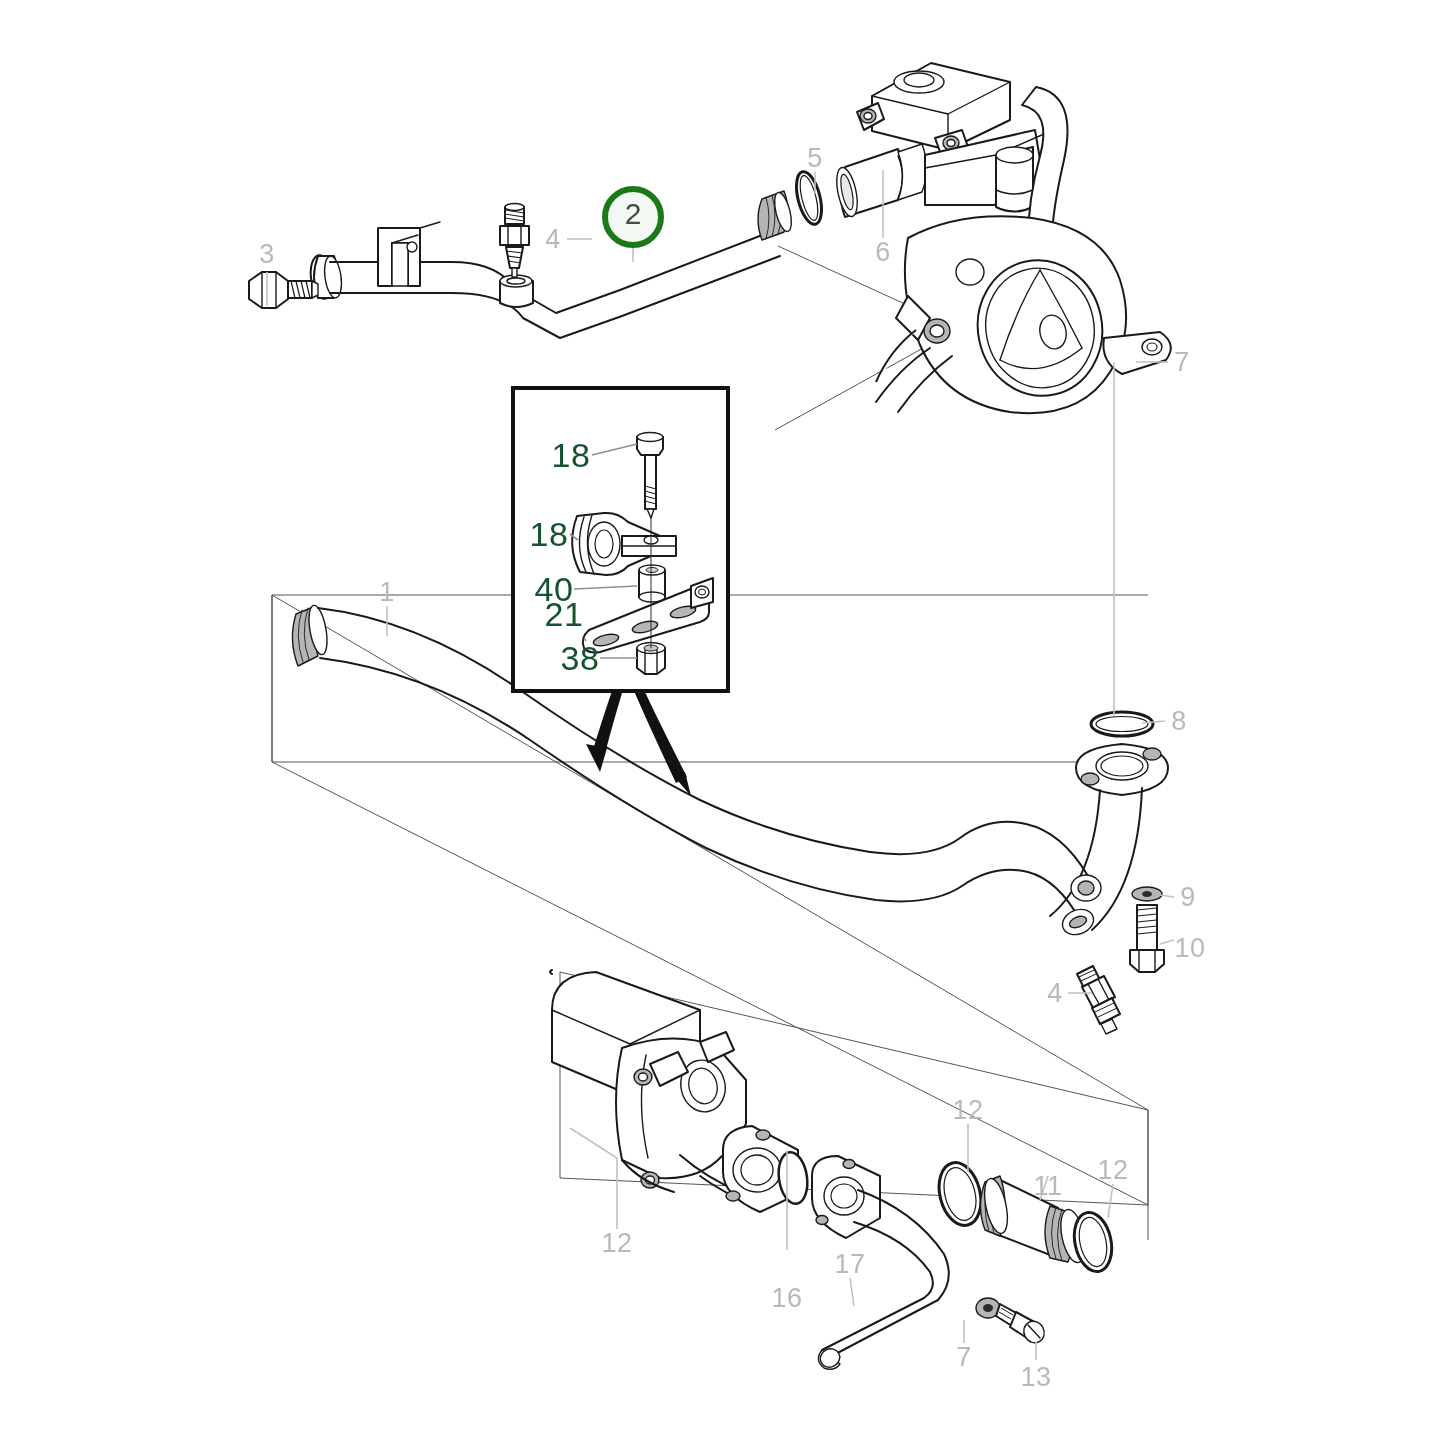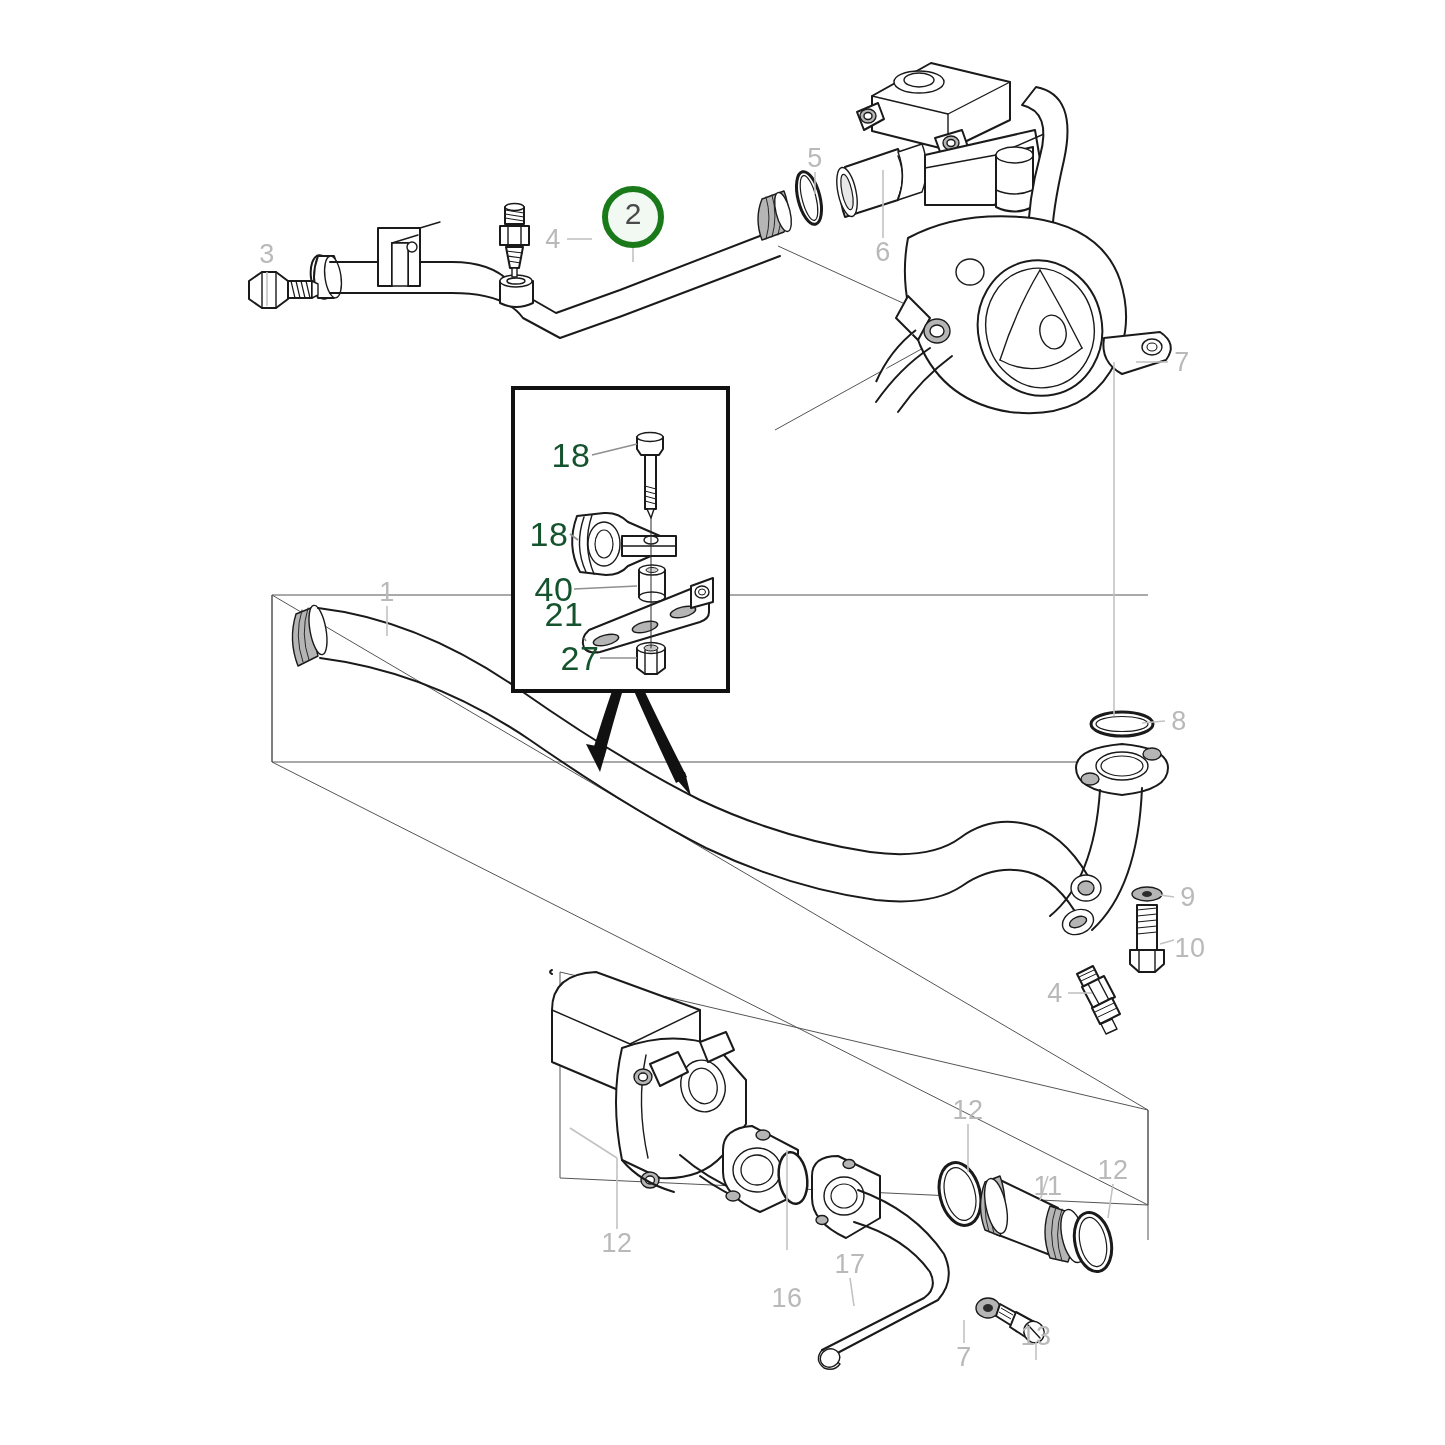--- a/index.html
+++ b/index.html
@@ -410,27 +410,27 @@
       <div class="callout" style="left: 815px; top: 158px;">5</div>
       <div class="callout" style="left: 883px; top: 252px;">6</div>
       <div class="callout" style="left: 1182px; top: 362px;">7</div>
       <div class="callout" style="left: 1179px; top: 721px;">8</div>
       <div class="callout" style="left: 1188px; top: 897px;">9</div>
       <div class="callout" style="left: 1190px; top: 948px;">10</div>
       <div class="callout" style="left: 1055px; top: 993px;">4</div>
       <div class="callout" style="left: 1048px; top: 1162px; margin-top: 24px;">11</div>
       <div class="callout" style="left: 968px; top: 1110px;">12</div>
       <div class="callout" style="left: 1113px; top: 1170px;">12</div>
-      <div class="callout" style="left: 1036px; top: 1336px;">13</div>
+      <div class="callout" style="left: 1036px; top: 1377px;">13</div>
       <div class="callout" style="left: 964px; top: 1357px;">7</div>
       <div class="callout" style="left: 850px; top: 1264px;">17</div>
       <div class="callout" style="left: 787px; top: 1264px; margin-top: 34px;">16</div>
       <div class="callout" style="left: 617px; top: 1243px;">12</div>
     </div>
   <div id="inset-callout-layer">
       <div class="callout inset" style="left: 571px; top: 455px;">18</div>
       <div class="callout inset" style="left: 549px; top: 534px;">18</div>
       <div class="callout inset" style="left: 554px; top: 589px;">40</div>
       <div class="callout inset" style="left: 564px; top: 614px;">21</div>
-      <div class="callout inset" style="left: 580px; top: 658px;">27</div>
+      <div class="callout inset" style="left: 580px; top: 658px;">38</div>
     </div>
 
 </div>
 
 </body></html>

